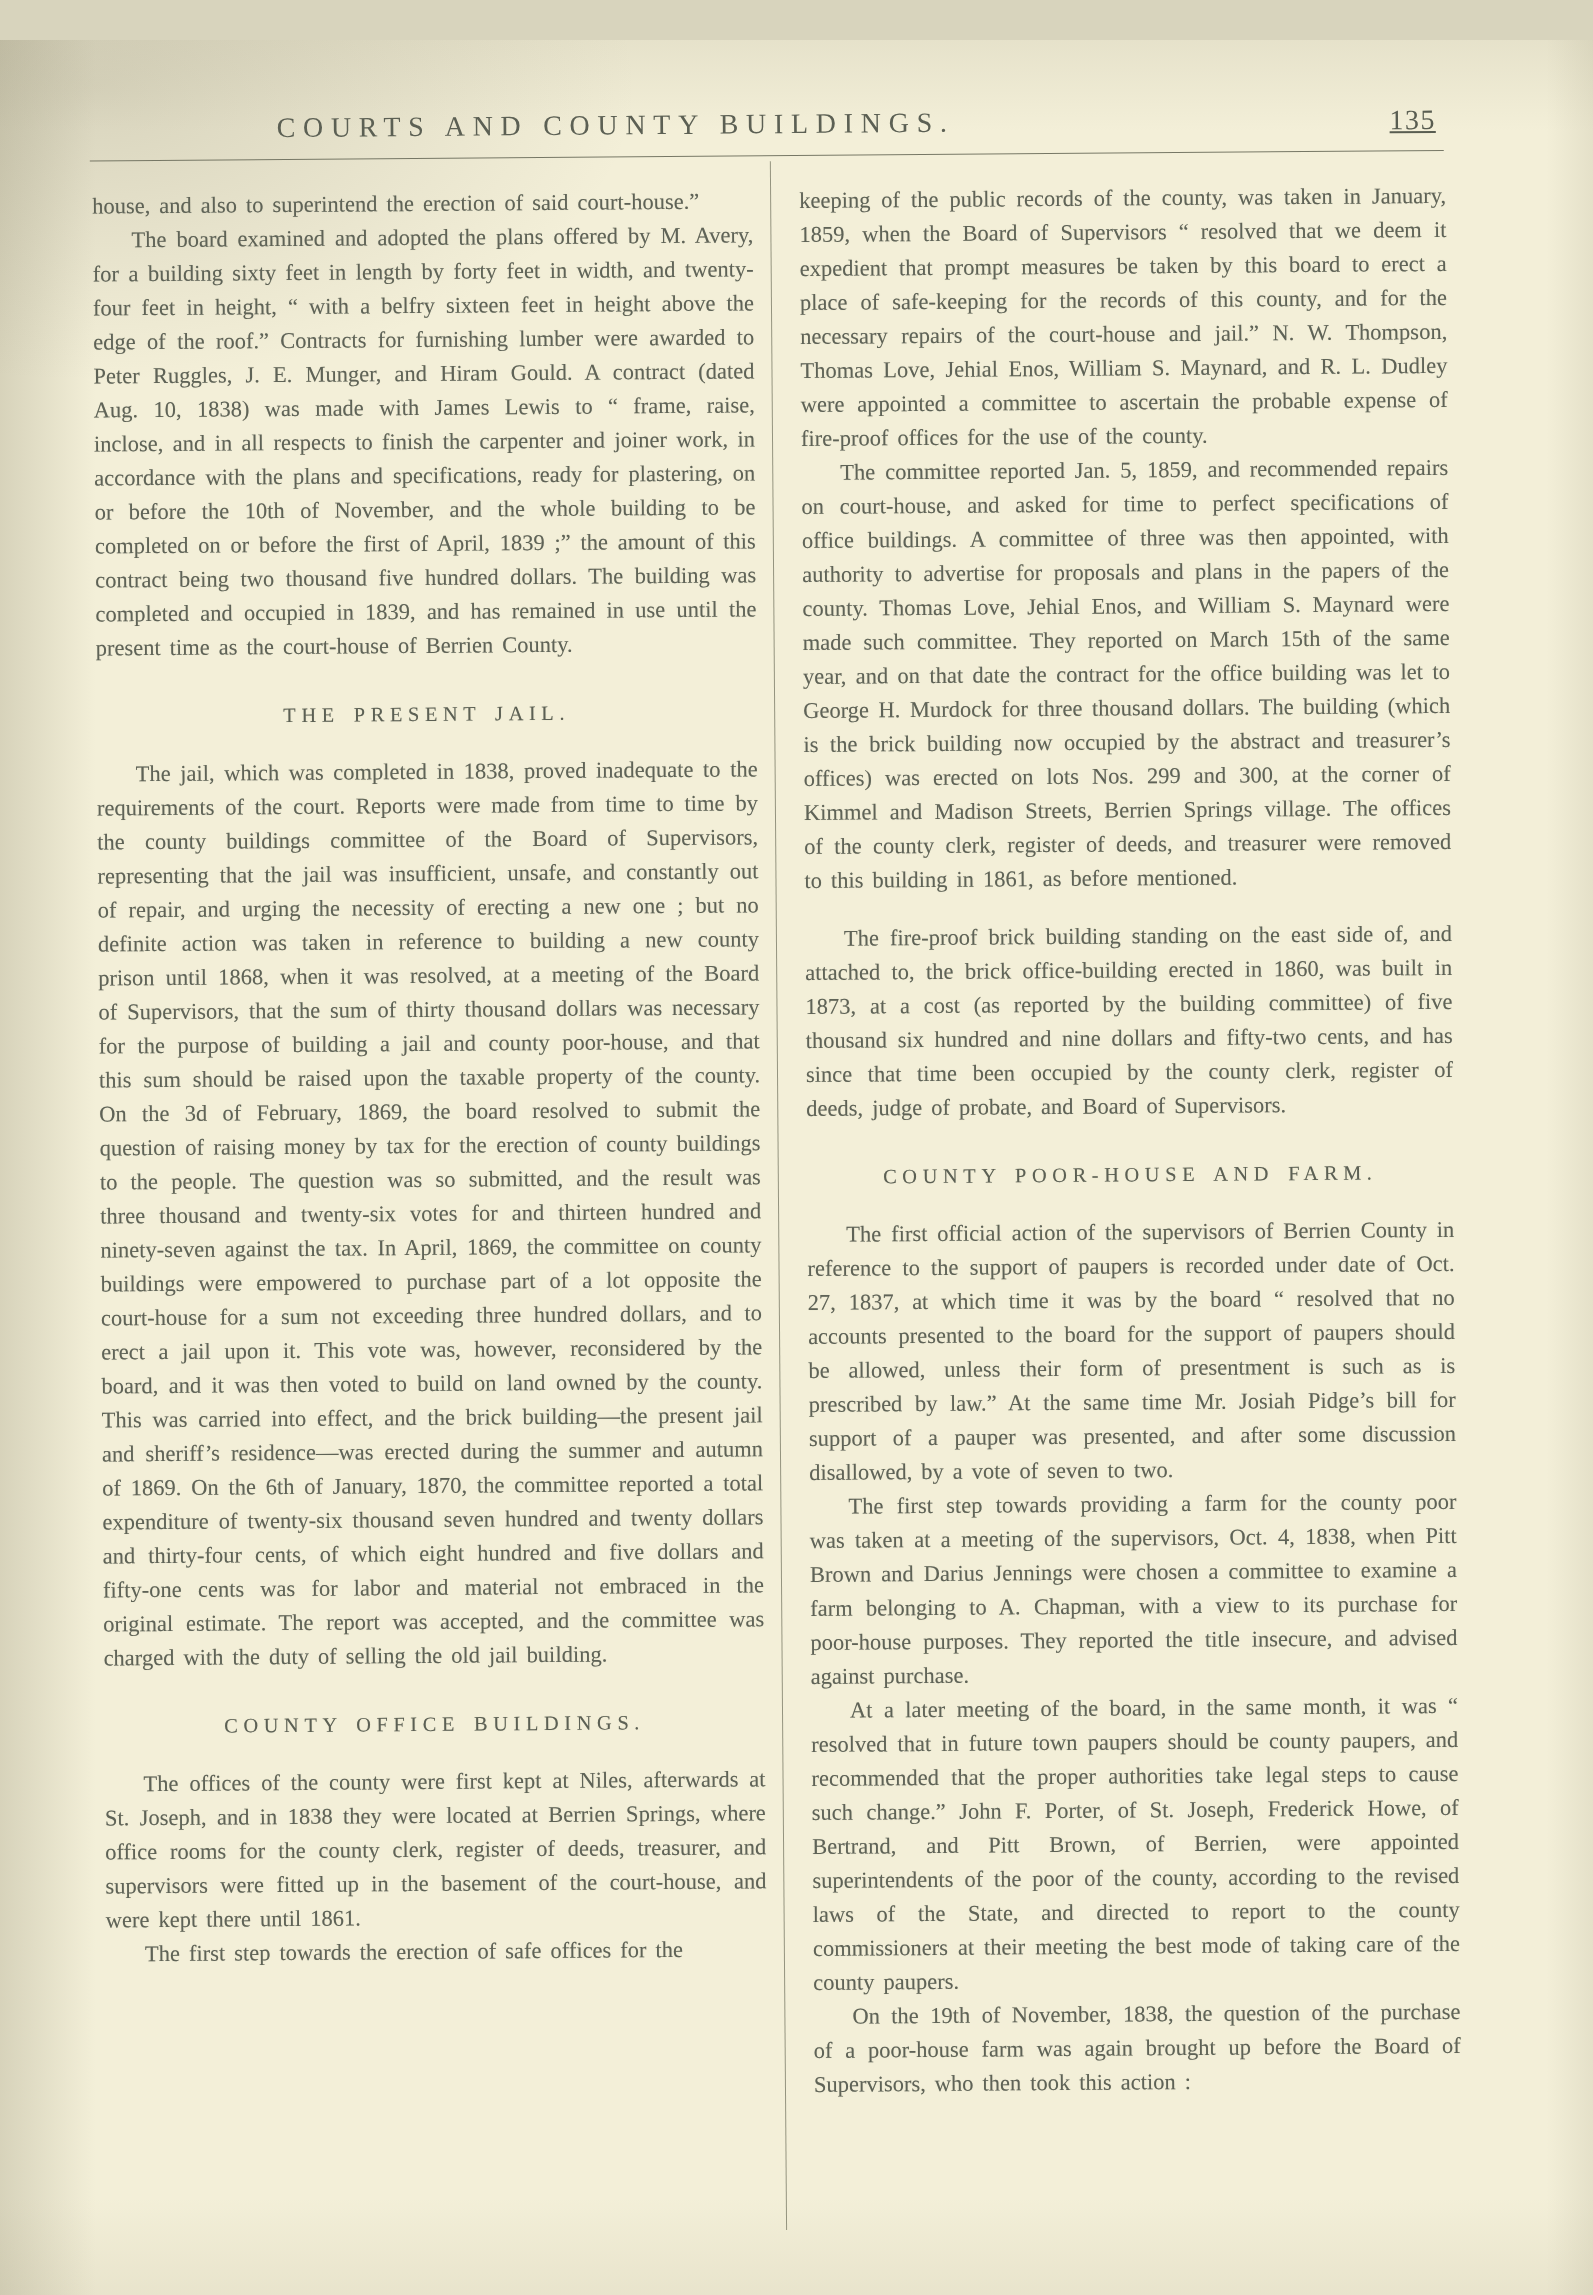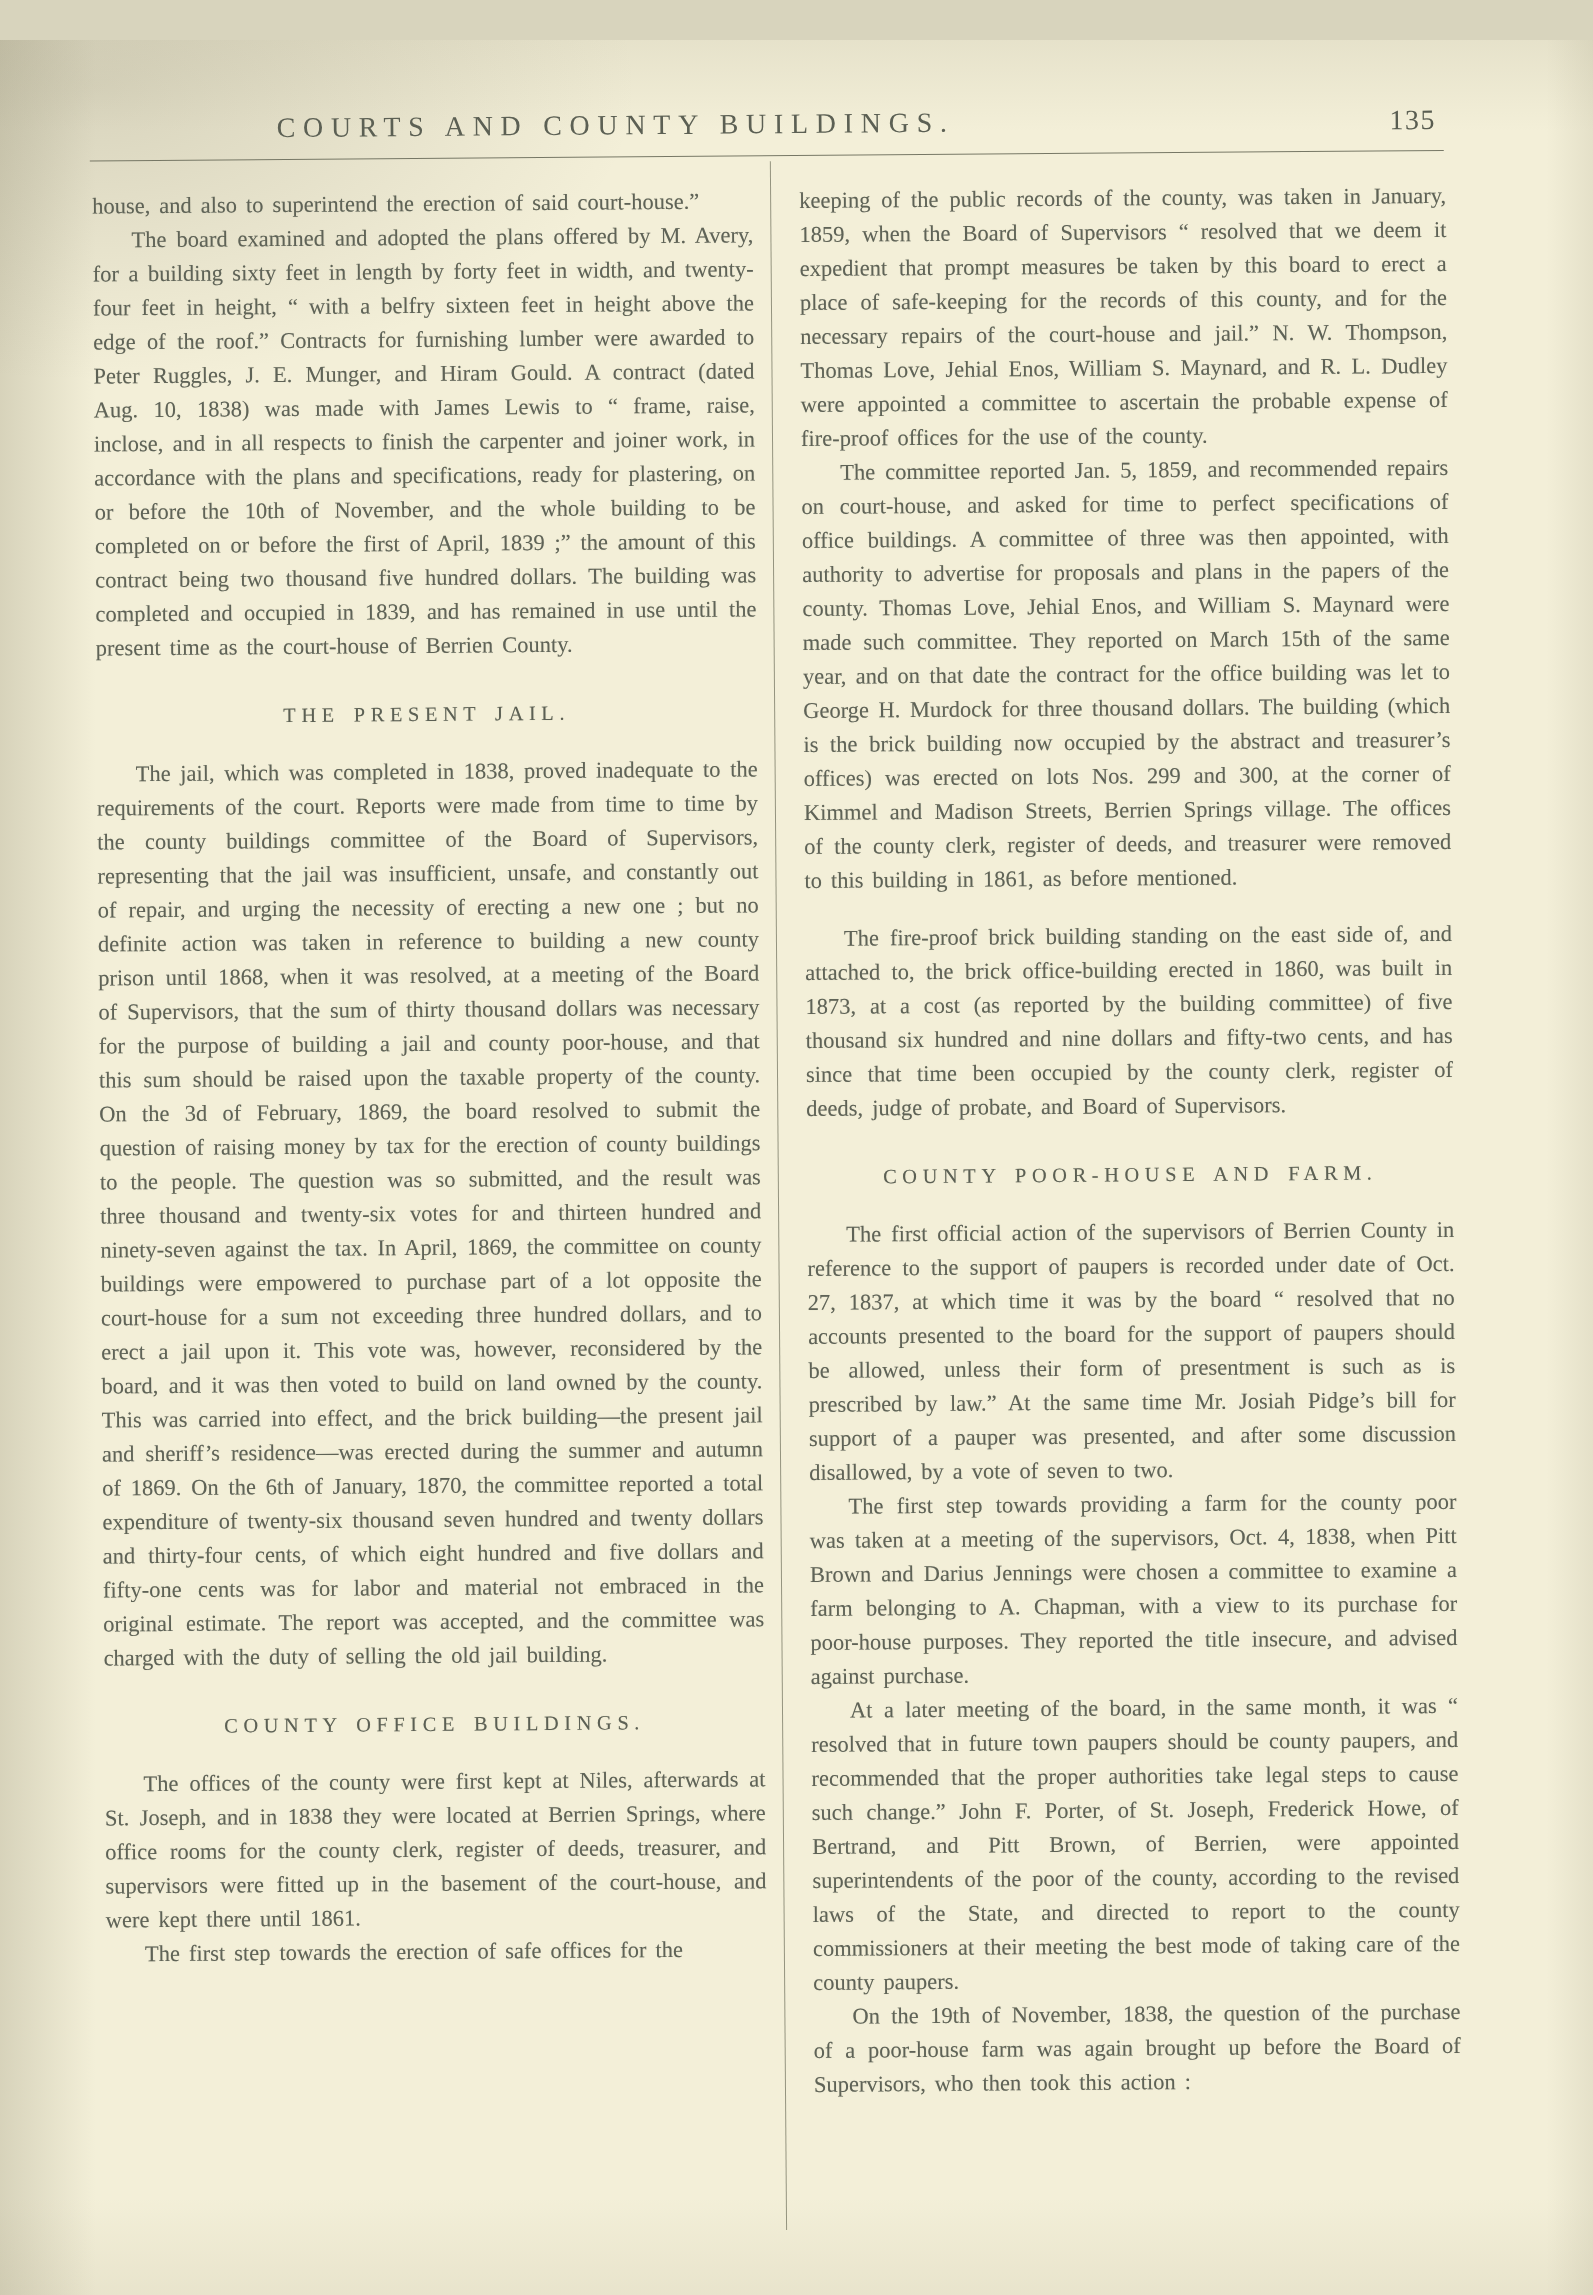--- a/index.html
+++ b/index.html
@@ -39,20 +39,21 @@
     white-space: nowrap;
     color: #5c6054;
   }
   .page-number {
     position: absolute;
     top: 69px;
     left: 1397px;
     font-size: 28px;
     letter-spacing: 1.4px;
     color: #595d51;
+    text-decoration: underline;
   }
   .header-rule {
     position: absolute;
     top: 115px;
     left: 97px;
     width: 1354px;
     height: 1.4px;
     background: #767765;
   }
   .column-divider {

